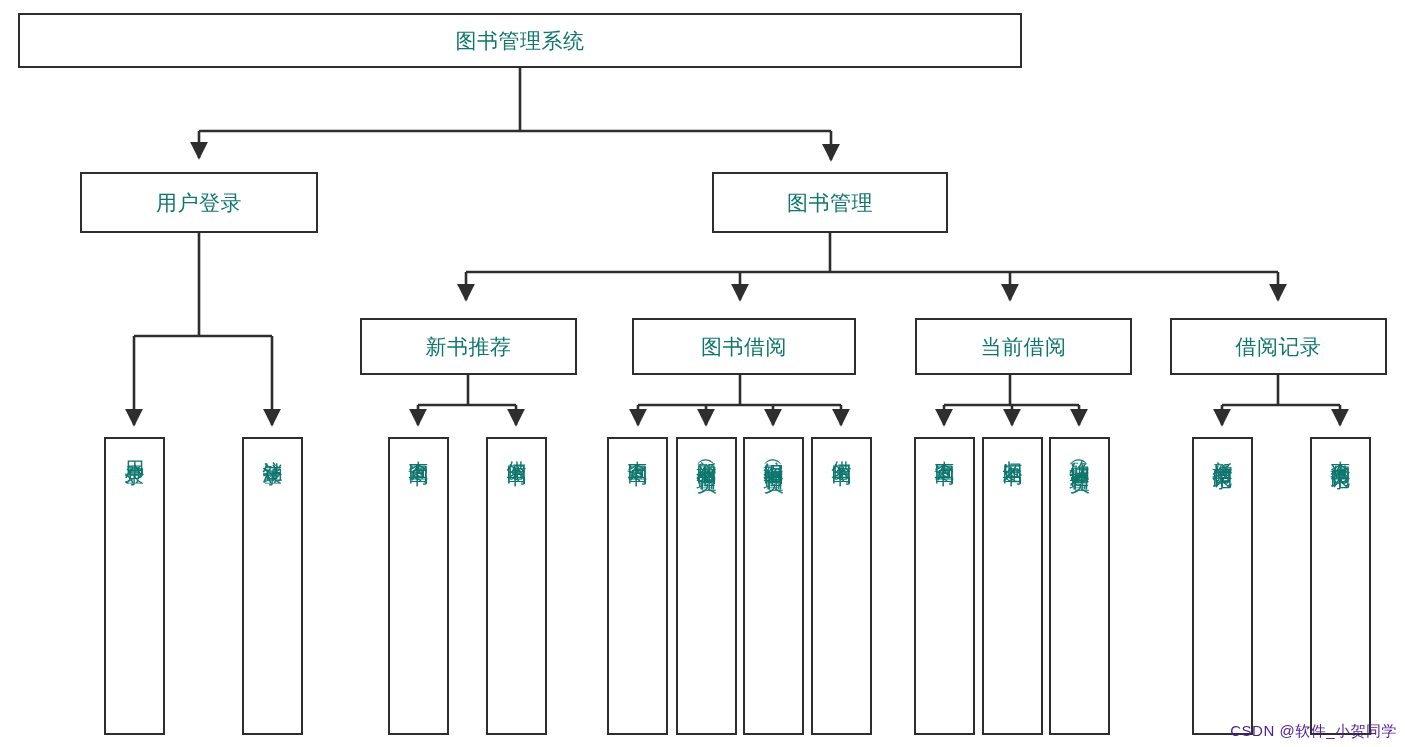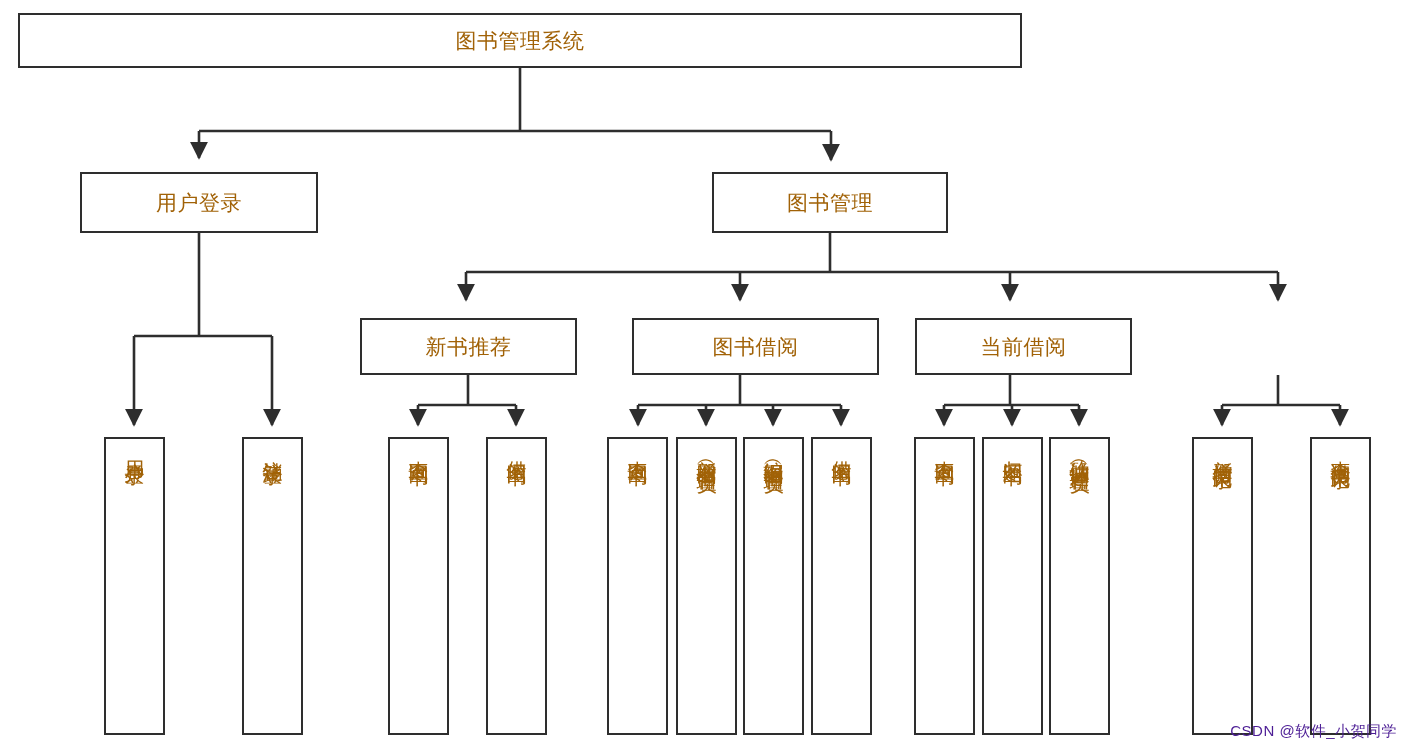--- a/index.html
+++ b/index.html
@@ -27,21 +27,21 @@
     pointer-events: none;
   }
   .node {
     position: absolute;
     box-sizing: border-box;
     background: #ffffff;
     border: 2px solid #2e2e2e;
     display: flex;
     align-items: center;
     justify-content: center;
-    color: #a16207;
+    color: #0f766e;
     z-index: 2;
   }
   .node .label {
     display: block;
     text-align: center;
     line-height: 1.12;
     letter-spacing: 0.5px;
   }
   .node.horizontal .label {
     writing-mode: horizontal-tb;
@@ -134,28 +134,31 @@
   </div>
 
   <div class="node horizontal" style="left:712px; top:172px; width:236px; height:61px;">
     <span class="label">图书管理</span>
   </div>
 
   <div class="node horizontal" style="left:360px; top:318px; width:217px; height:57px;">
     <span class="label">新书推荐</span>
   </div>
 
-  <div class="node horizontal" style="left:632px; top:318px; width:247px; height:57px;">
+  <div class="node horizontal" style="left:632px; top:318px; width:224px; height:57px;">
     <span class="label">图书借阅</span>
   </div>
 
   <div class="node horizontal" style="left:902px; top:318px; width:217px; height:57px;margin-left:13px;">
     <span class="label">当前借阅</span>
   </div>
 
+  <div class="node horizontal" style="left:1170px; top:318px; width:217px; height:57px;">
+    <span class="label">借阅记录</span>
+  </div>
 
   <div class="node vertical" style="left:104px; top:437px; width:61px; height:298px;">
     <span class="label">用户登录</span>
   </div>
 
   <div class="node vertical" style="left:242px; top:437px; width:61px; height:298px;">
     <span class="label">注销登录</span>
   </div>
 
   <div class="node vertical" style="left:388px; top:437px; width:61px; height:298px;">

